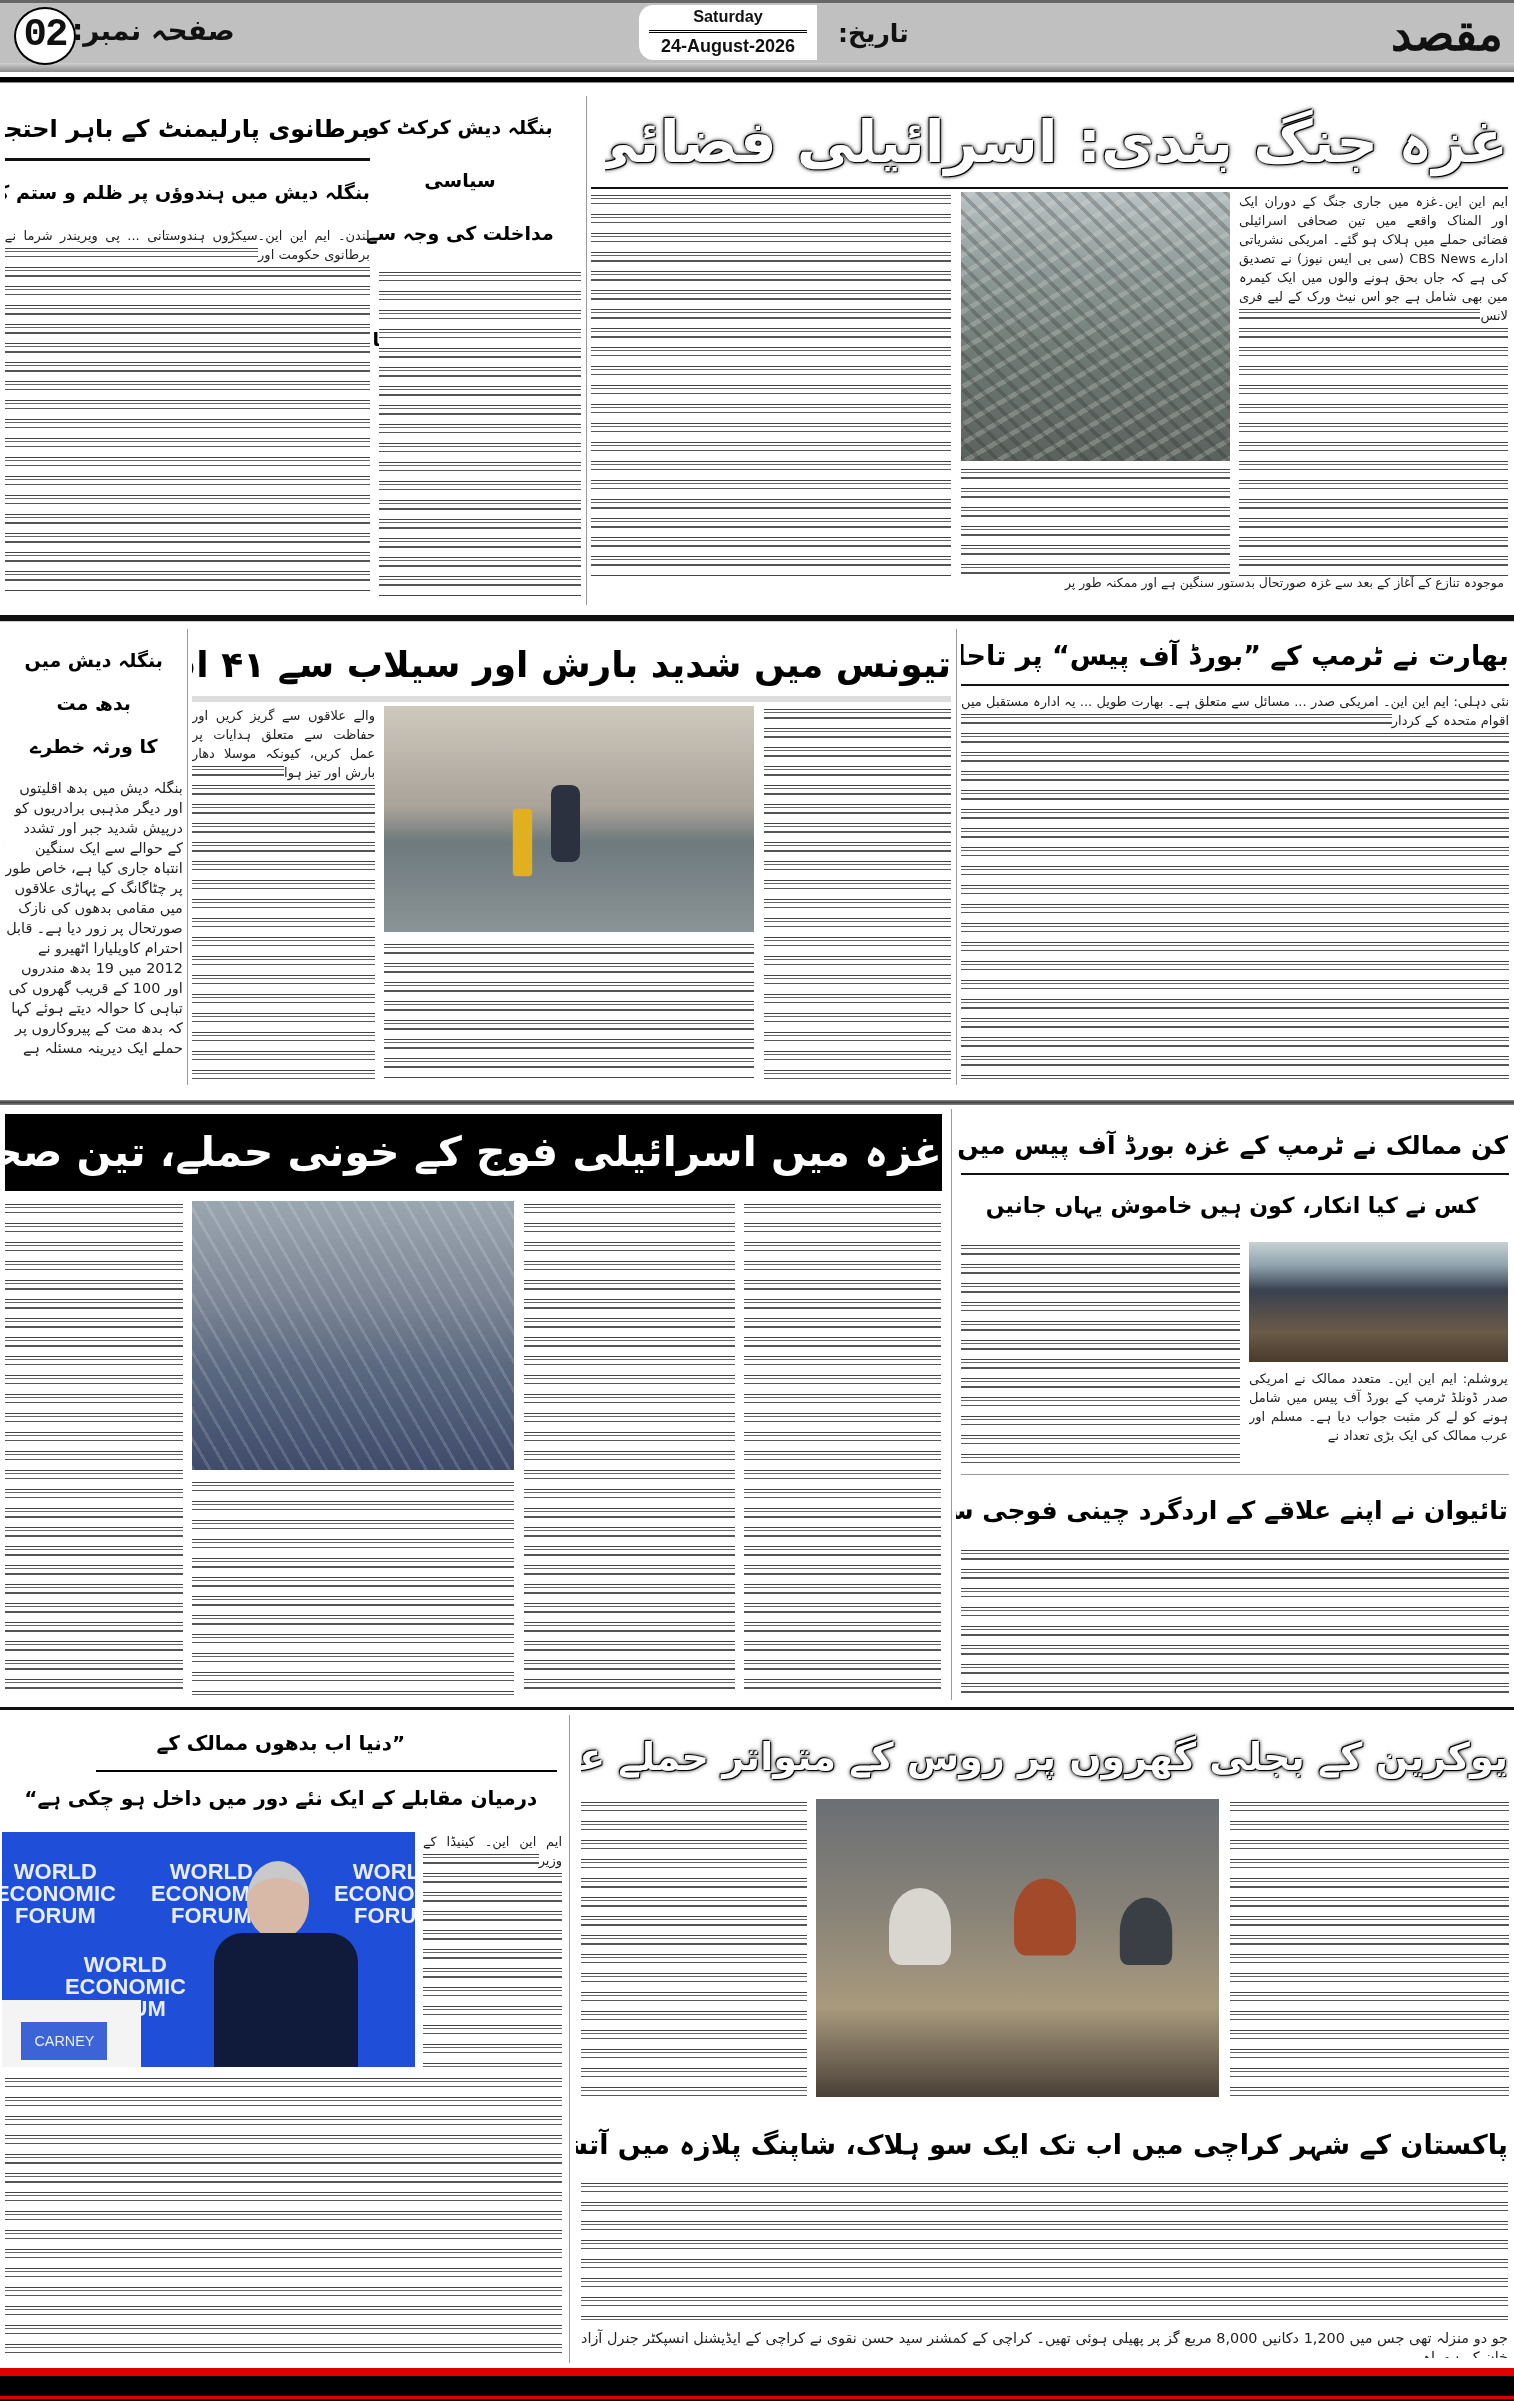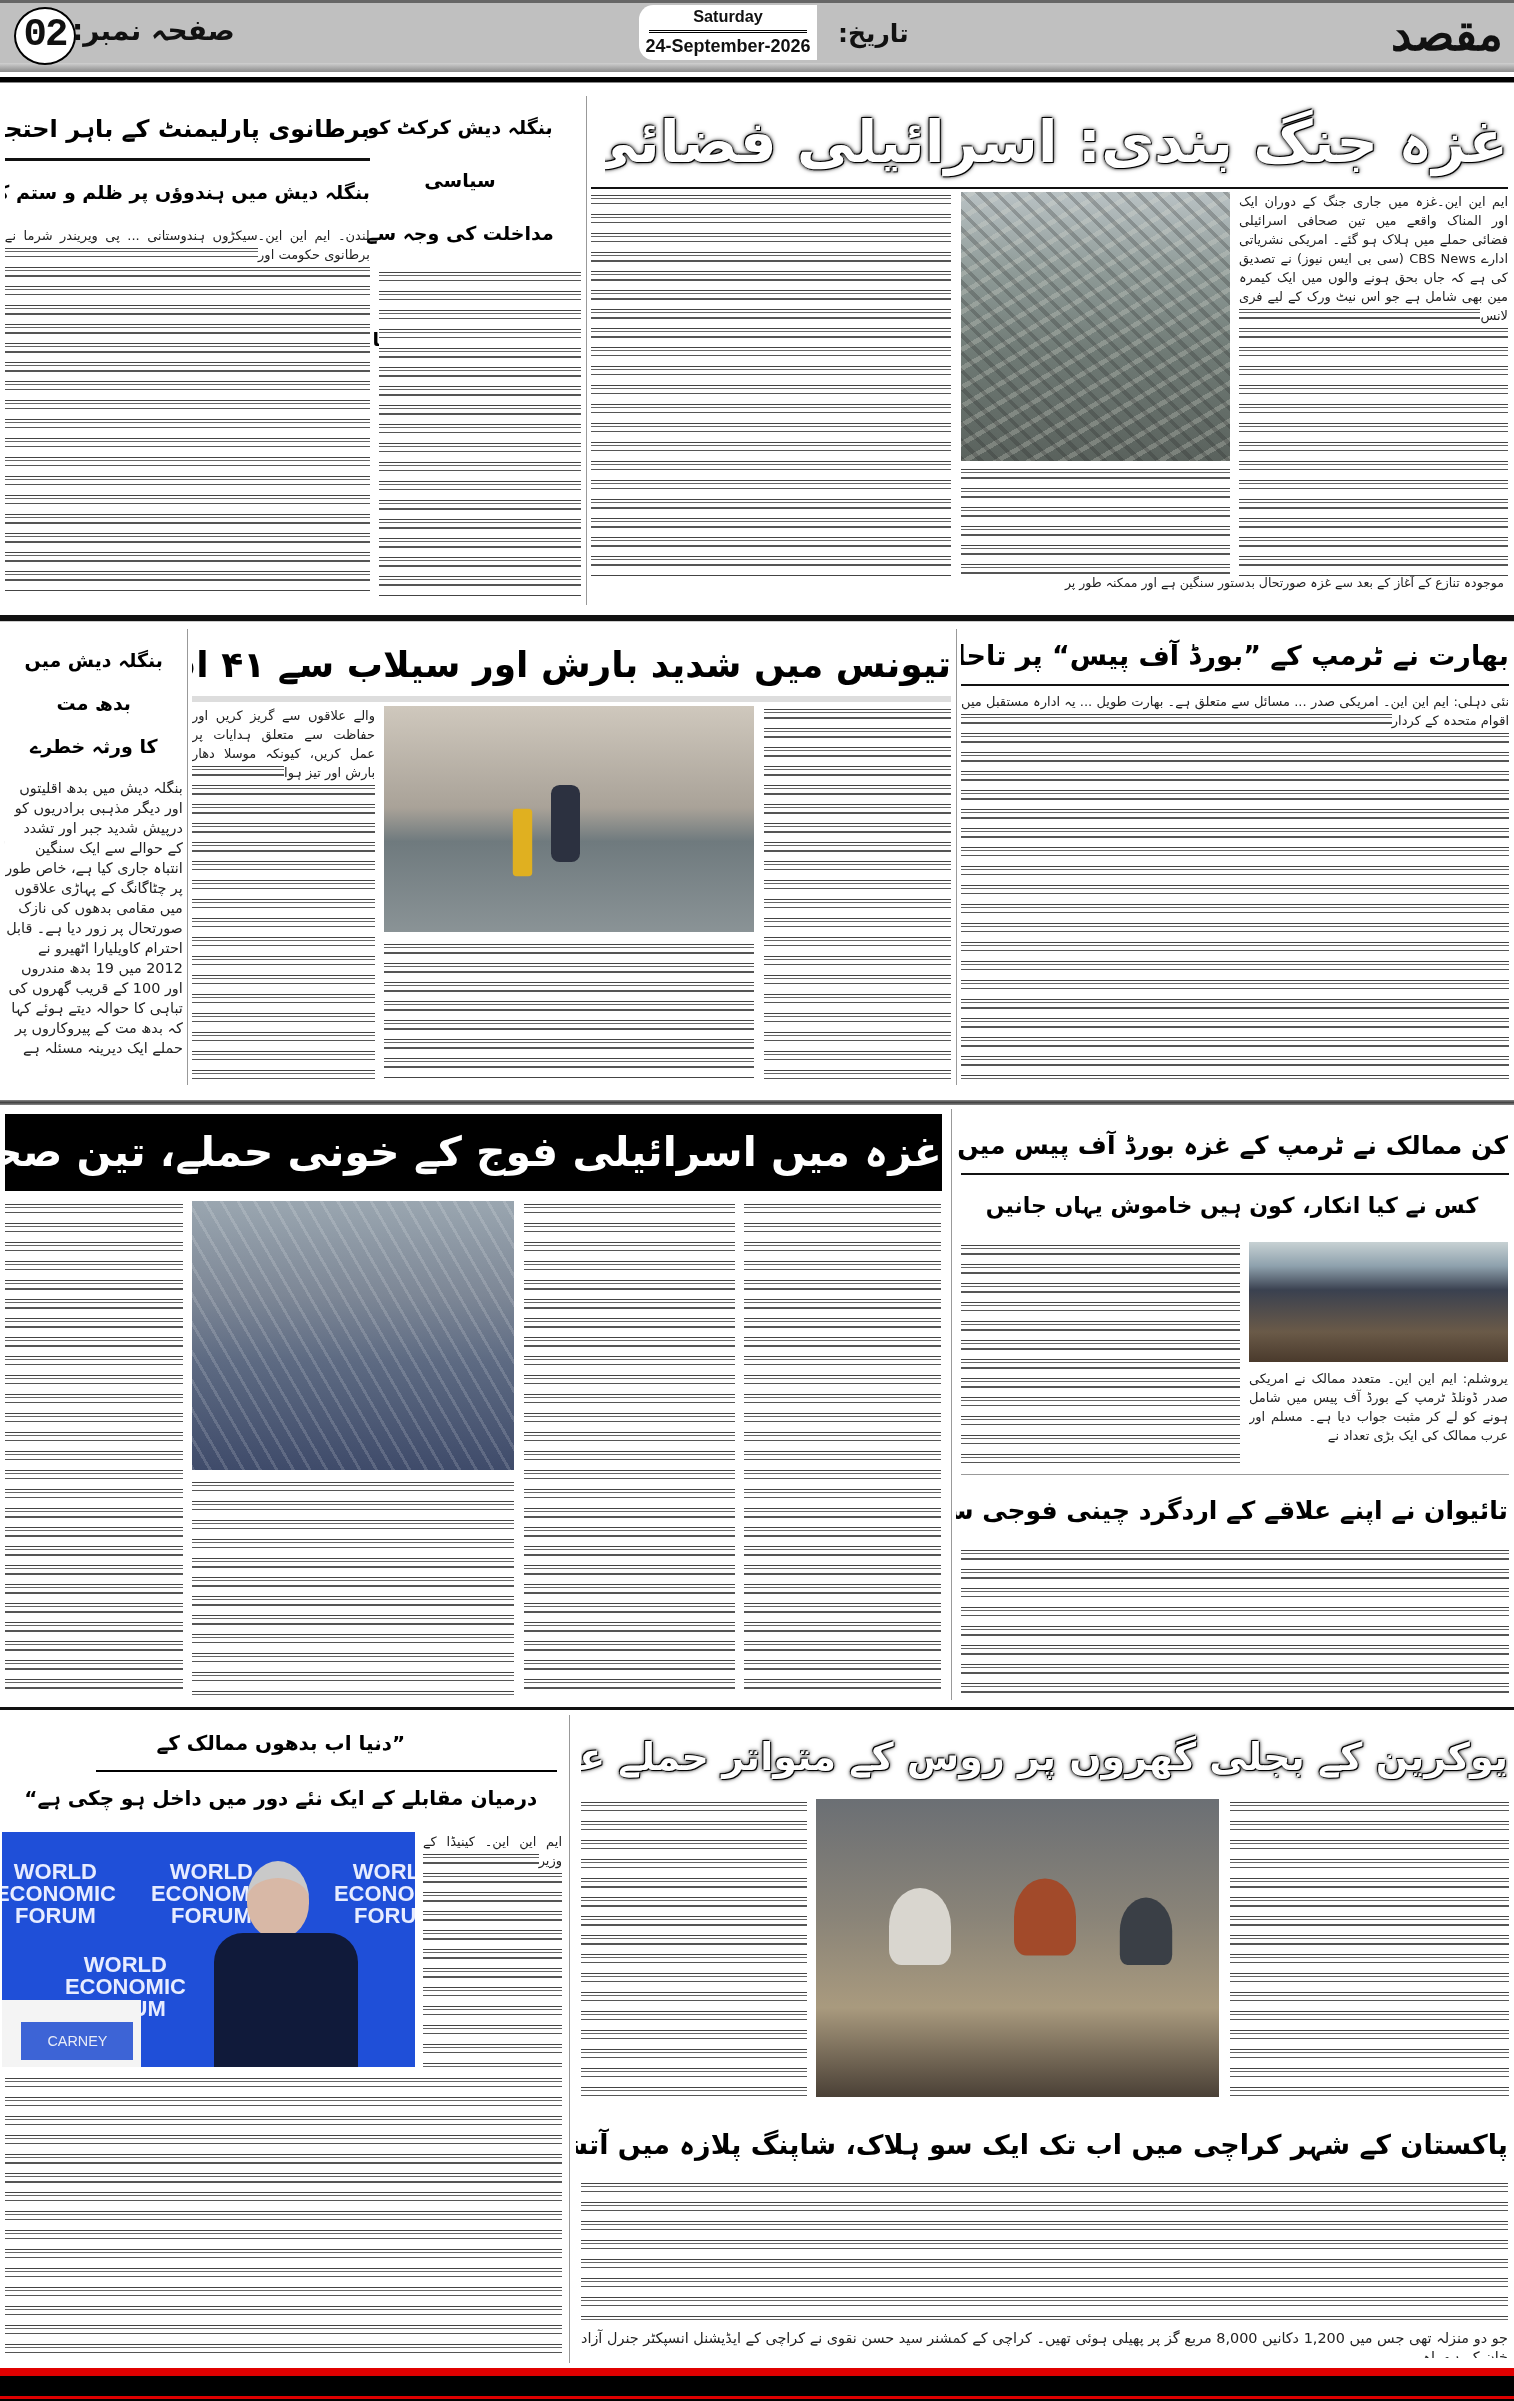--- a/index.html
+++ b/index.html
@@ -43,38 +43,38 @@
   .ph-tents { background: linear-gradient(180deg, #c7d1d3 0%, #8ea1ad 20%, #3a4150 40%, #6a5a48 75%, #4a3a2c 100%); }
   .ph-debris { background: linear-gradient(180deg, #9aa6b0 0%, #7d8796 35%, #5d6a82 60%, #3f4b6a 100%); }
   .ph-debris::after { content: ""; position: absolute; inset: 0; background: repeating-linear-gradient(60deg, rgba(255,255,255,.15) 0 2.9px, transparent 2.9px 14.4px); }
   .ph-ukraine { background: linear-gradient(180deg, #6b6f74 0%, #8a8478 40%, #a99a7e 70%, #4a4036 100%); }
   .ph-ukraine::after { content: ""; position: absolute; left: 18%; top: 30%; width: 62px; height: 77px; background: #d9d6cf; border-radius: 50% 50% 20% 20%; box-shadow: 125px -9.6px 0 0 #a24a2a, 226px 4.8px 0 -4.8px #3a3f46; }
   .ph-wef { background: #1f4fd8; }
   .wef-text { position: absolute; color: #e7ecff; font-family: "Liberation Sans", sans-serif; font-weight: bold; font-size: 22px; line-height: 22px; text-align: center; }
   .wef-person { position: absolute; left: 207px; top: 29px; width: 154px; height: 202px; }
   .wef-head { position: absolute; left: 38px; top: 0; width: 62px; height: 77px; background: #d8b8a6; border-radius: 50% 50% 45% 45%; border-top: 17.3px solid #c9c9c9; }
   .wef-suit { position: absolute; left: 4.8px; top: 72px; width: 144px; height: 139px; background: #101a3a; border-radius: 29px 29px 0 0; }
-  .wef-card { position: absolute; left: 19px; top: 190px; width: 112px; height: 38px; background: #3d64d6; color: #e8ecf8; font-family: "Liberation Sans", sans-serif; font-size: 14.4px; line-height: 38px; text-align: center; }
+  .wef-card { position: absolute; left: 19px; top: 190px; width: 86px; height: 38px; background: #3d64d6; color: #e8ecf8; font-family: "Liberation Sans", sans-serif; font-size: 14.4px; line-height: 38px; text-align: center; }
   .wef-desk { position: absolute; left: 0; top: 168px; width: 139px; height: 86px; background: #f4f4f4; }
 
   #footer-band { left: 0; top: 2368px; width: 1514px; height: 35px; background: #000; border-top: 8.6px solid #e00000; }
   #footer-band .stripe { position: absolute; left: 0; right: 0; bottom: 3.8px; height: 2.9px; background: #e00000; }
 </style>
 </head>
 <body>
 
 <div id="masthead" class="abs">
   <div class="shade"></div>
 </div>
 <div id="page-circle" class="abs">02</div>
 <div id="page-label" class="abs">صفحہ نمبر:</div>
 <div id="date-box" class="abs">
   <div class="day">Saturday</div>
   <div class="sep"></div>
-  <div class="date">24-September-2026</div>
+  <div class="date">24-August-2026</div>
 </div>
 <div id="date-label" class="abs">تاریخ:</div>
 <div id="logo" class="abs">مقصد</div>
 <div id="top-rule" class="abs"></div>
 
 <div class="headline hl-shadow" style="left:605px; top:94px; width:903px; height:96px; font-size:58px; line-height:96px;">غزہ جنگ بندی: اسرائیلی فضائی حملے جاری، ۳ صحافی جاں بحق</div>
 <div class="rule hrule" style="left:591px; top:187px; width:917px; height:2.4px;"></div>
 
 <div class="photo ph-rubble" style="left:961px; top:192px; width:269px; height:269px;"></div>
 <div class="col" style="left:1239px; top:192px; width:269px; height:384px;"><span>ایم این این۔غزہ میں جاری جنگ کے دوران ایک اور المناک واقعے میں تین صحافی اسرائیلی فضائی حملے میں ہلاک ہو گئے۔ امریکی نشریاتی ادارے CBS News (سی بی ایس نیوز) نے تصدیق کی ہے کہ جاں بحق ہونے والوں میں ایک کیمرہ مین بھی شامل ہے جو اس نیٹ ورک کے لیے فری لانس</span></div>

